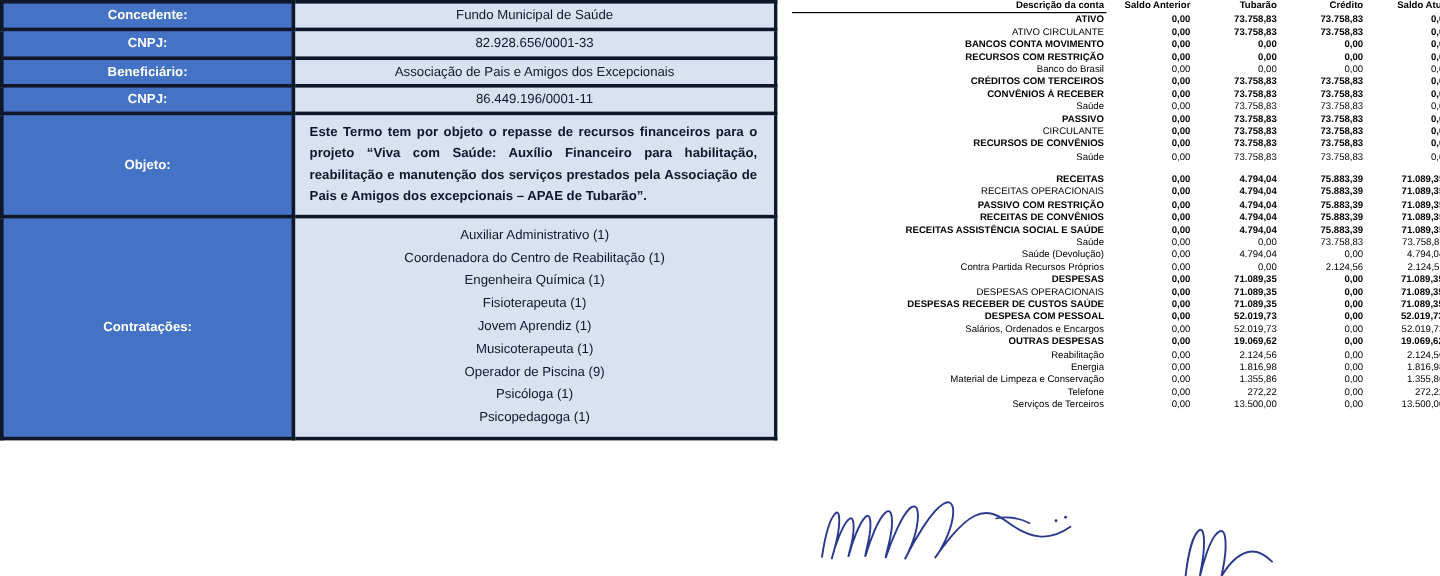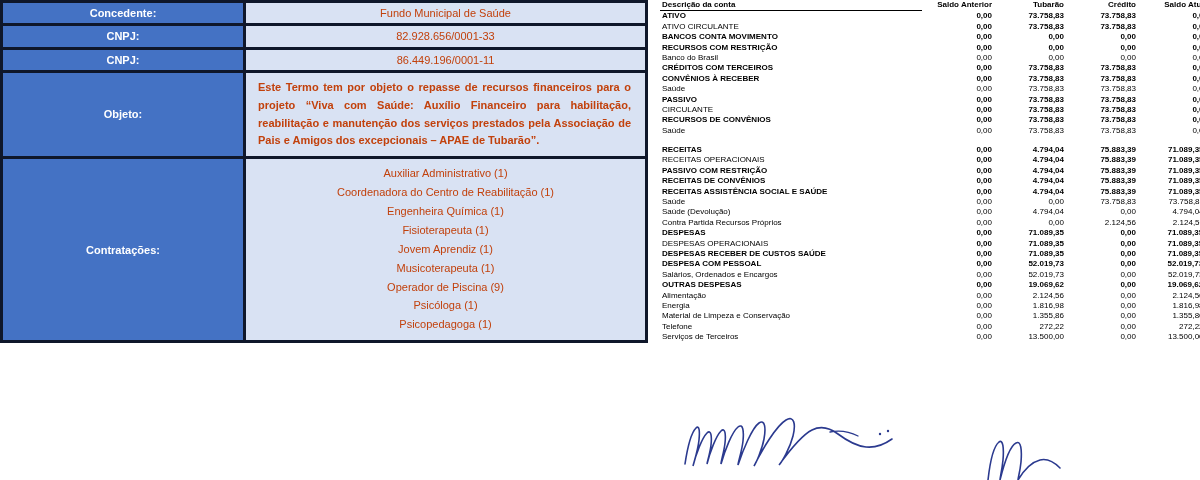--- a/index.html
+++ b/index.html
@@ -43,21 +43,21 @@
   }
   td.label {
     width: 228px;
     background: #4472c4;
     color: #ffffff;
     font-weight: bold;
     text-align: center;
   }
   td.value {
     background: #d9e2f3;
-    color: #c2410c;
+    color: #0f172a;
     text-align: center;
   }
   td.value.justify {
     text-align: justify;
     text-align-last: left;
     padding: 6px 14px 6px 12px;
     line-height: 1.62;
     font-weight: bold;
   }
   td.value.list {
@@ -90,21 +90,21 @@
     font-size: 8px;
     line-height: 1.30;
     white-space: nowrap;
     overflow: hidden;
   }
   .fin-head td {
     font-weight: bold;
     font-size: 8px;
     padding-bottom: 1px;
   }
-  .col-desc { width: 258px; text-align: left; }
+  .col-desc { width: 258px; text-align: right; }
   .col-num  { width: 68px; text-align: right; }
   .hdr-line {
     border-bottom: 1px solid #000;
   }
   .lvl0 { padding-left: 0px;  font-weight: bold; }
   .lvl1 { padding-left: 8px;  font-weight: normal; }
   .lvl2 { padding-left: 18px; font-weight: bold; margin-top: 44px; }
   .lvl3 { padding-left: 28px; font-weight: bold; }
   .lvl4 { padding-left: 38px; font-weight: normal; }
   .spacer td { height: 9px; }
@@ -137,20 +137,24 @@
   <div class="left-pane">
     <table class="contract">
       <tbody>
         <tr>
           <td class="label">Concedente:</td>
           <td class="value">Fundo Municipal de Saúde</td>
         </tr>
         <tr>
           <td class="label">CNPJ:</td>
           <td class="value">82.928.656/0001-33</td>
+        </tr>
+        <tr>
+          <td class="label">Beneficiário:</td>
+          <td class="value">Associação de Pais e Amigos dos Excepcionais</td>
         </tr>
         <tr>
           <td class="label">CNPJ:</td>
           <td class="value">86.449.196/0001-11</td>
         </tr>
         <tr>
           <td class="label">Objeto:</td>
           <td class="value justify">Este Termo tem por objeto o repasse de recursos financeiros para o projeto “Viva com Saúde: Auxílio Financeiro para habilitação, reabilitação e manutenção dos serviços prestados pela Associação de Pais e Amigos dos excepcionais – APAE de Tubarão”.</td>
         </tr>
         <tr>
@@ -363,21 +367,21 @@
             <td class="col-num">52.019,73d</td>
           </tr>
           <tr>
             <td class="col-desc lvl3">OUTRAS DESPESAS</td>
             <td class="col-num bold-num">0,00</td>
             <td class="col-num bold-num">19.069,62</td>
             <td class="col-num bold-num">0,00</td>
             <td class="col-num bold-num">19.069,62d</td>
           </tr>
           <tr>
-            <td class="col-desc lvl4">Alimentação</td>
+            <td class="col-desc lvl4">Reabilitação</td>
             <td class="col-num">0,00</td>
             <td class="col-num">2.124,56</td>
             <td class="col-num">0,00</td>
             <td class="col-num">2.124,56d</td>
           </tr>
           <tr>
             <td class="col-desc lvl4">Energia</td>
             <td class="col-num">0,00</td>
             <td class="col-num">1.816,98</td>
             <td class="col-num">0,00</td>

